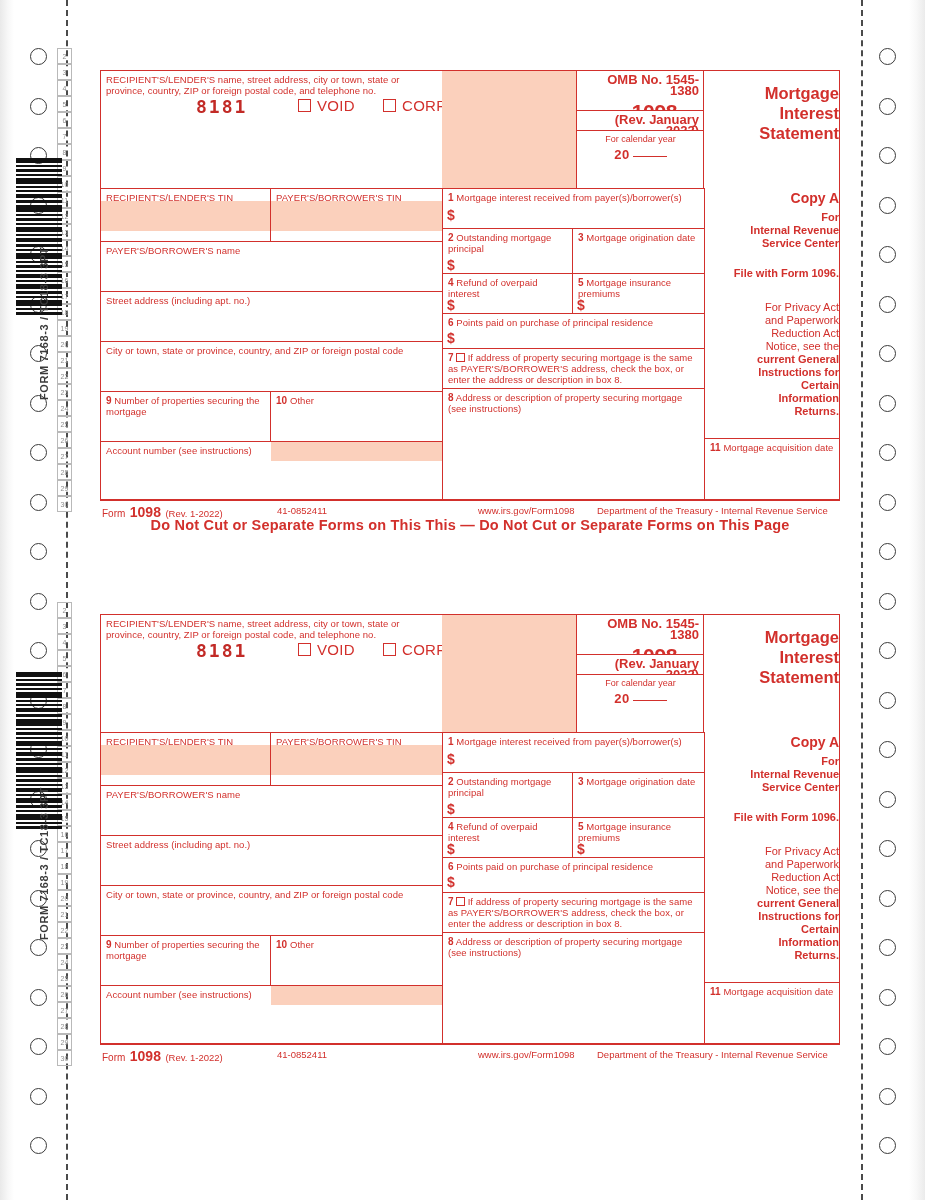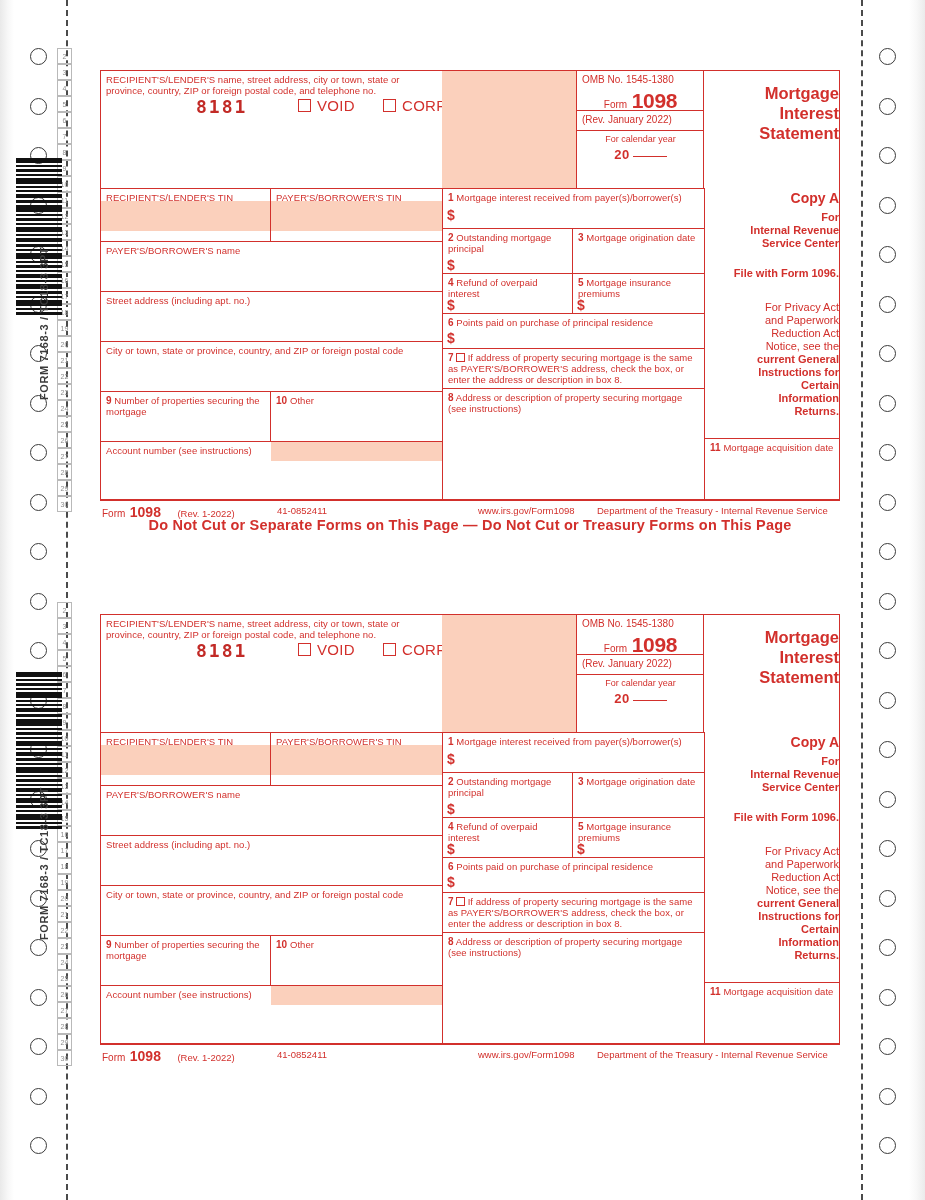--- a/index.html
+++ b/index.html
@@ -187,24 +187,25 @@
     font-weight: bold;
     color: #d2302c;
   }
   .shade {
     position: absolute;
     background: #fbd0bc;
   }
 
   
   .omb-txt {
-    font-size: 10px;
-    text-align: left;
+    font-size: 13px;
+    text-align: right;
     line-height: 11px;
     color: #d2302c;
+    font-weight: bold;
   }
   .form1098-line {
     text-align: center;
     line-height: 1;
     white-space: nowrap;
   }
   .form1098-line .sm { font-size: 10px; }
   .form1098-line .big { font-size: 21px; font-weight: bold; letter-spacing: -0.3px; }
 
   .calyear {
@@ -267,21 +268,21 @@
     left: 0; top: 0;
     width: 740px;
     border-top: 1.4px solid #d2302c;
   }
   .f-form {
     position: absolute; left: 2px; top: 3px;
     white-space: nowrap; color: #d2302c;
   }
   .f-form .sm  { font-size: 10px; }
   .f-form .big { font-size: 14px; font-weight: bold; }
-  .f-form .rev { font-size: 9.5px; margin-left: 12px; }
+  .f-form .rev { font-size: 9.5px; }
   .f-ein {
     position: absolute; left: 177px; top: 5px;
     font-size: 9.5px; color: #d2302c;
   }
   .f-url {
     position: absolute; left: 378px; top: 5px;
     font-size: 9.5px; color: #d2302c;
   }
   .f-dept {
     position: absolute; left: 497px; top: 5px;
@@ -682,21 +683,21 @@
       <div class="f-form">
         <span class="sm">Form</span>
         <span class="big">1098</span>
         <span class="rev">(Rev. 1-2022)</span>
       </div>
 
       <div class="f-ein">41-0852411</div>
       <div class="f-url">www.irs.gov/Form1098</div>
       <div class="f-dept">Department of the Treasury - Internal Revenue Service</div>
 
-      <div class="donotcut">Do  Not  Cut  or  Separate  Forms  on  This  Page    —    Do  Not  Cut  or  Treasury  Forms  on  This  Page</div>
+      <div class="donotcut">Do  Not  Cut  or  Separate  Forms  on  This  This    —    Do  Not  Cut  or  Separate  Forms  on  This  Page</div>
     </div>
 
   </div>
 
   <div class="form" style="left: 100px; top: 592px;">
 
     <div class="topstrip">
       <span class="ocr-num">8181</span>
 
       <span class="cb-group void">

